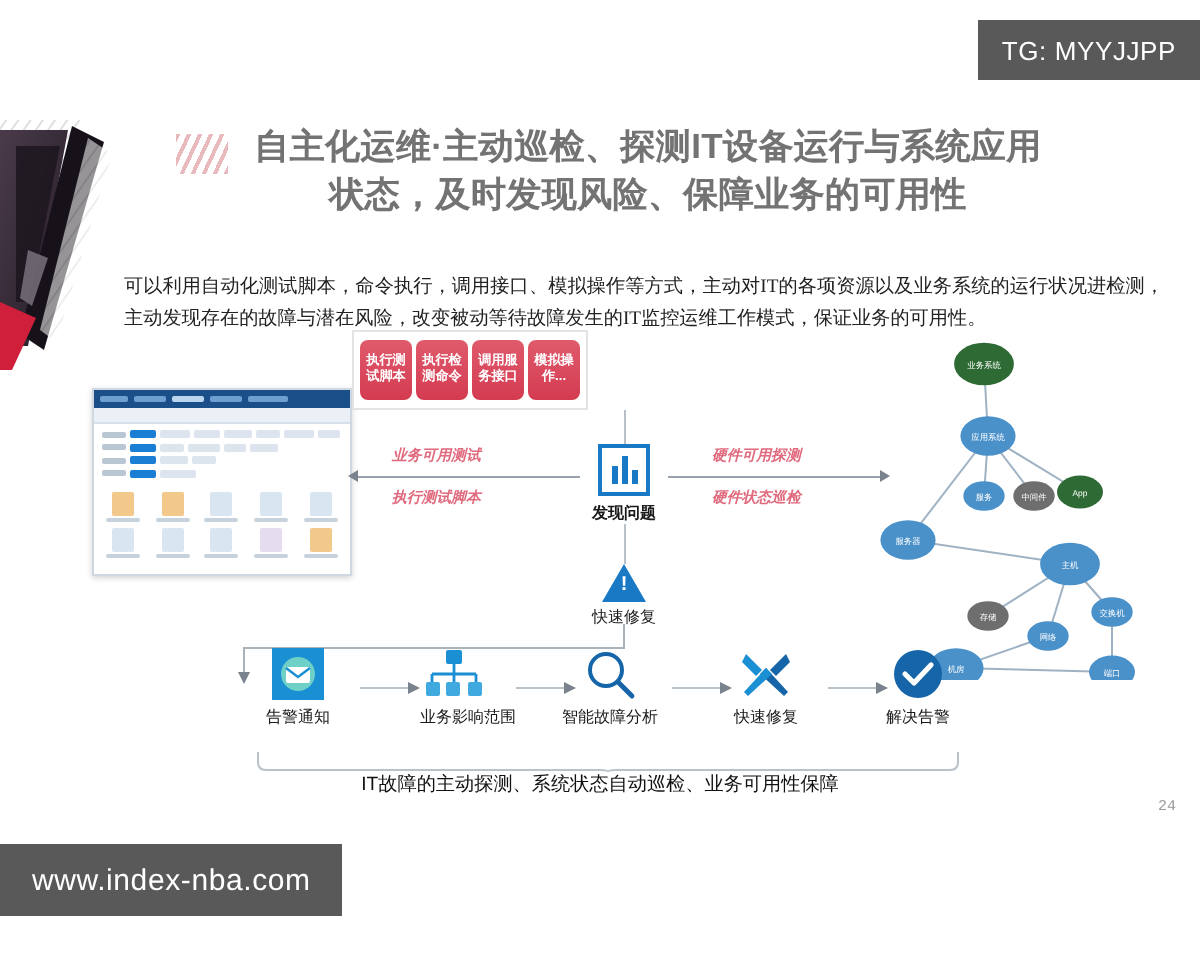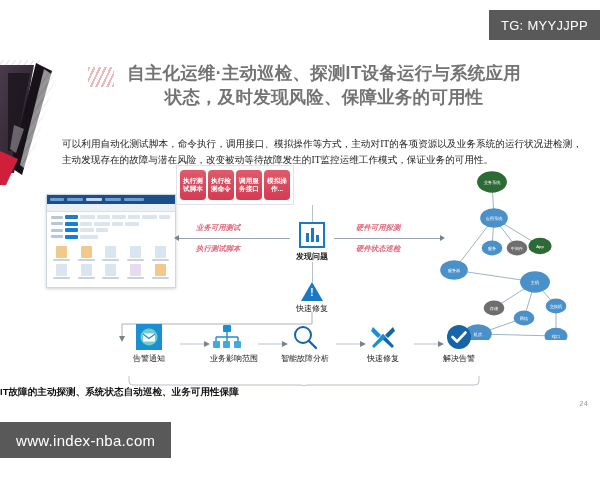--- a/index.html
+++ b/index.html
@@ -103,22 +103,22 @@
   
   .netgraph{position:absolute;left:432px;top:0px;width:168px;height:180px;}
 
   
   .proc-row{position:absolute;left:118px;top:162px;width:372px;height:48px;}
   .proc{position:absolute;width:62px;text-align:center;}
   .proc .picon{height:30px;display:flex;align-items:center;justify-content:center;}
   .proc .plabel{font-size:8px;color:#1a1a1a;margin-top:1px;white-space:nowrap;}
 
   .bracket{position:absolute;left:128px;top:216px;width:352px;height:10px;}
-  .caption{position:absolute;left:0;right:0;top:226px;text-align:left;
-     font-size:9.6px;font-weight:bold;color:#111;}
+  .caption{position:absolute;left:0;right:0;top:226px;text-align:center;
+     font-size:9.6px;font-weight:normal;color:#111;}
 
   .pagenum{position:absolute;right:12px;top:400px;font-size:7.5px;color:#9a9a9a;font-family:Liberation Mono, monospace;}
 </style>
 </head>
 <body>
 
 <div class="slide">
 
   <div class="wm" id="wm-top">TG: MYYJJPP</div>
 

